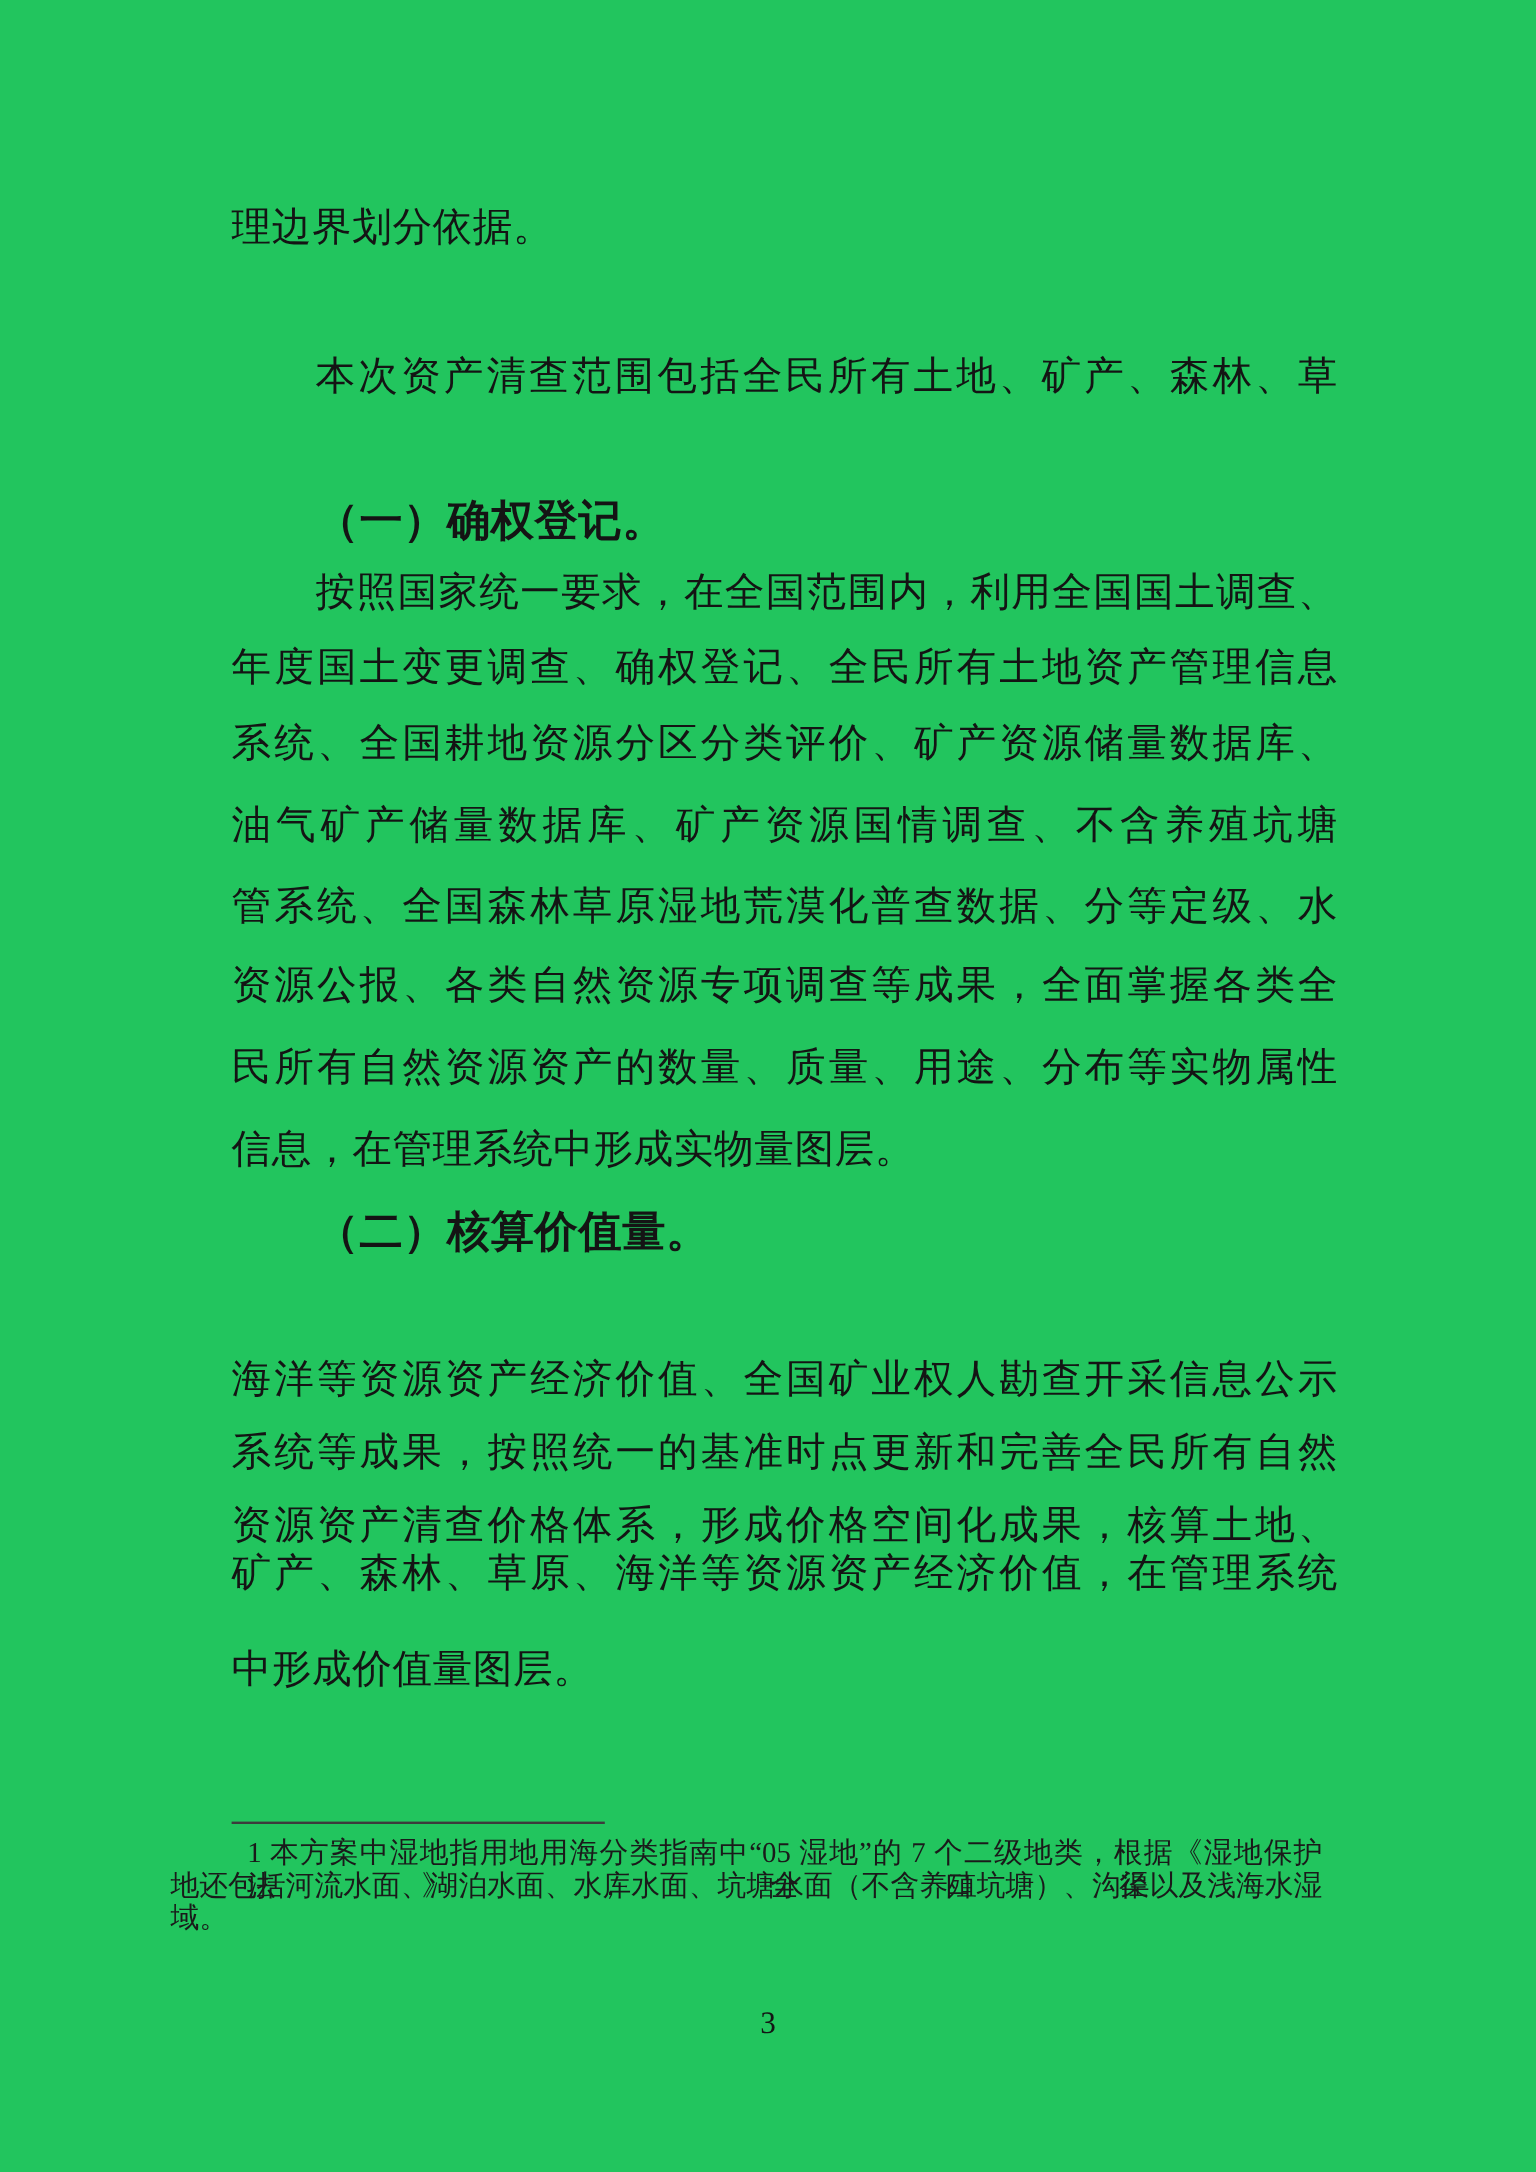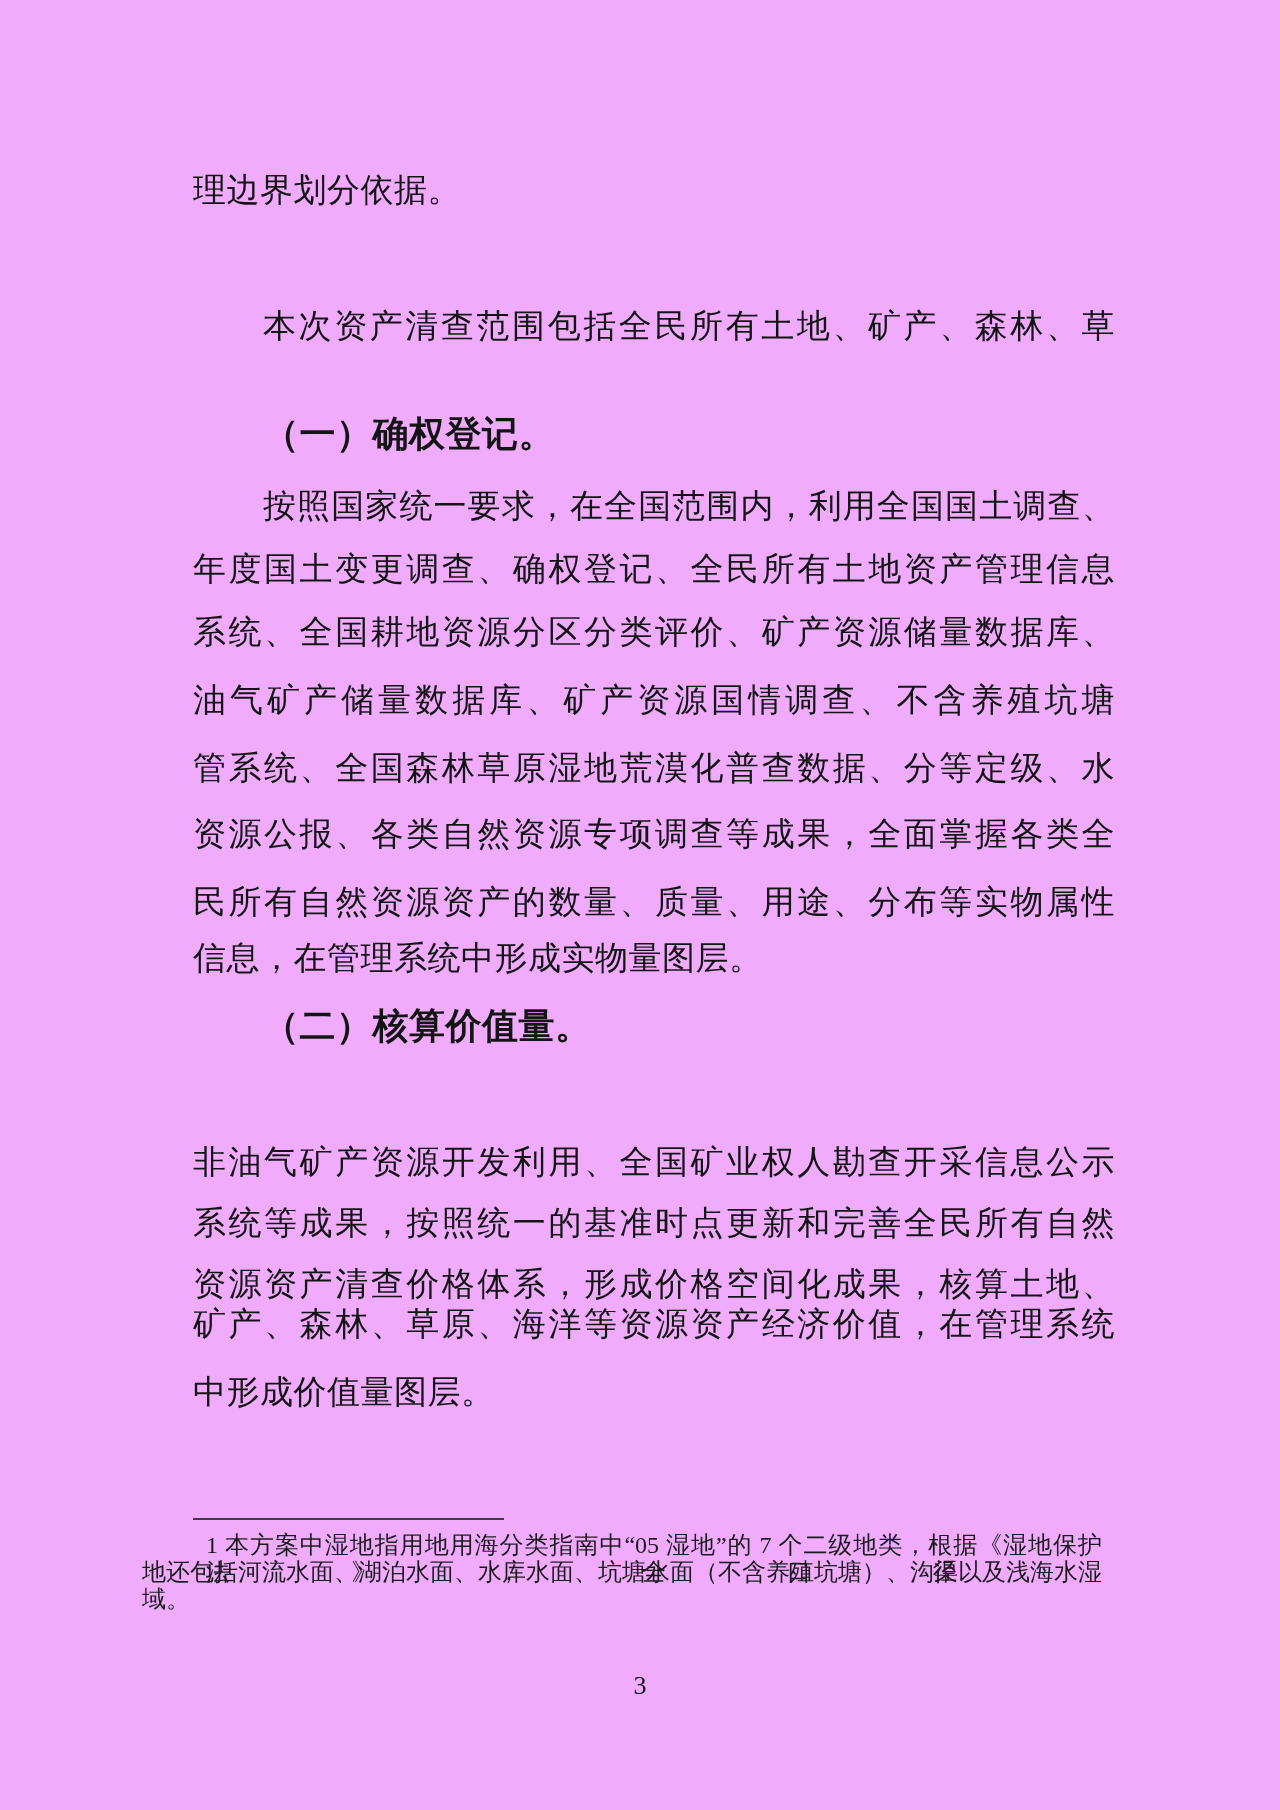--- a/index.html
+++ b/index.html
@@ -1,38 +1,38 @@
 <!DOCTYPE html>
 <html><head>
 <meta charset="utf-8">
 <style>
   html, body { margin: 0; padding: 0; }
   body { background: #ffffff; }
   .page {
     position: relative;
     width: 1280px;
     height: 1810px;
-    background: #f0abfc;
+    background: #22c55e;
     color: #141414;
     font-family: "Liberation Serif", "DejaVu Serif", serif;
     overflow: hidden;
   }
   .line {
     position: absolute;
     left: 193px;
     width: 922px;
     height: 48px;
     line-height: 48px;
     font-size: 33px;
     box-sizing: border-box;
     letter-spacing: 0.5px;
   }
   .l-plain { white-space: nowrap; text-align: left; }
   .l-ind   { padding-left: 70px; }
-  .l-just  { text-align: justify; text-align-last: justify; margin-top: 12px; }
+  .l-just  { text-align: justify; text-align-last: justify; }
   .l-h1 {
     font-family: "Liberation Sans", "DejaVu Sans", sans-serif;
     font-weight: bold;
     font-size: 40px;
     white-space: nowrap;
   }
   .l-h2 {
     font-weight: bold;
     font-size: 36px;
     white-space: nowrap;
@@ -79,21 +79,21 @@
   <div class="line l-h2 l-ind" style="top:410px">（一）确权登记。</div>
   <div class="line l-ind l-just" style="top:470px">按照国家统一要求，在全国范围内，利用全国国土调查、</div>
   <div class="line l-just" style="top:533px">年度国土变更调查、确权登记、全民所有土地资产管理信息</div>
   <div class="line l-just" style="top:596px">系统、全国耕地资源分区分类评价、矿产资源储量数据库、</div>
   <div class="line l-just" style="top:664px">油气矿产储量数据库、矿产资源国情调查、不含养殖坑塘</div>
   <div class="line l-just" style="top:732px">管系统、全国森林草原湿地荒漠化普查数据、分等定级、水</div>
   <div class="line l-just" style="top:798px">资源公报、各类自然资源专项调查等成果，全面掌握各类全</div>
   <div class="line l-just" style="top:866px">民所有自然资源资产的数量、质量、用途、分布等实物属性</div>
   <div class="line l-plain" style="top:934px">信息，在管理系统中形成实物量图层。</div>
   <div class="line l-h2 l-ind" style="top:1002px">（二）核算价值量。</div>
-  <div class="line l-just" style="top:1126px">非油气矿产资源开发利用、全国矿业权人勘查开采信息公示</div>
+  <div class="line l-just" style="top:1126px">海洋等资源资产经济价值、全国矿业权人勘查开采信息公示</div>
   <div class="line l-just" style="top:1187px">系统等成果，按照统一的基准时点更新和完善全民所有自然</div>
   <div class="line l-just" style="top:1248px">资源资产清查价格体系，形成价格空间化成果，核算土地、</div>
   <div class="line l-just" style="top:1288px">矿产、森林、草原、海洋等资源资产经济价值，在管理系统</div>
   <div class="line l-plain" style="top:1368px">中形成价值量图层。</div>
 
   <div class="footnote-sep"></div>
   <div class="fn-line fn-ind fn-just" style="top:1532px">1 本方案中湿地指用地用海分类指南中“05 湿地”的 7 个二级地类，根据《湿地保护法》，全口径湿</div>
   <div class="fn-line" style="top:1559px">地还包括河流水面、湖泊水面、水库水面、坑塘水面（不含养殖坑塘）、沟渠以及浅海水域。</div>
 
   <div class="page-number">3</div>

